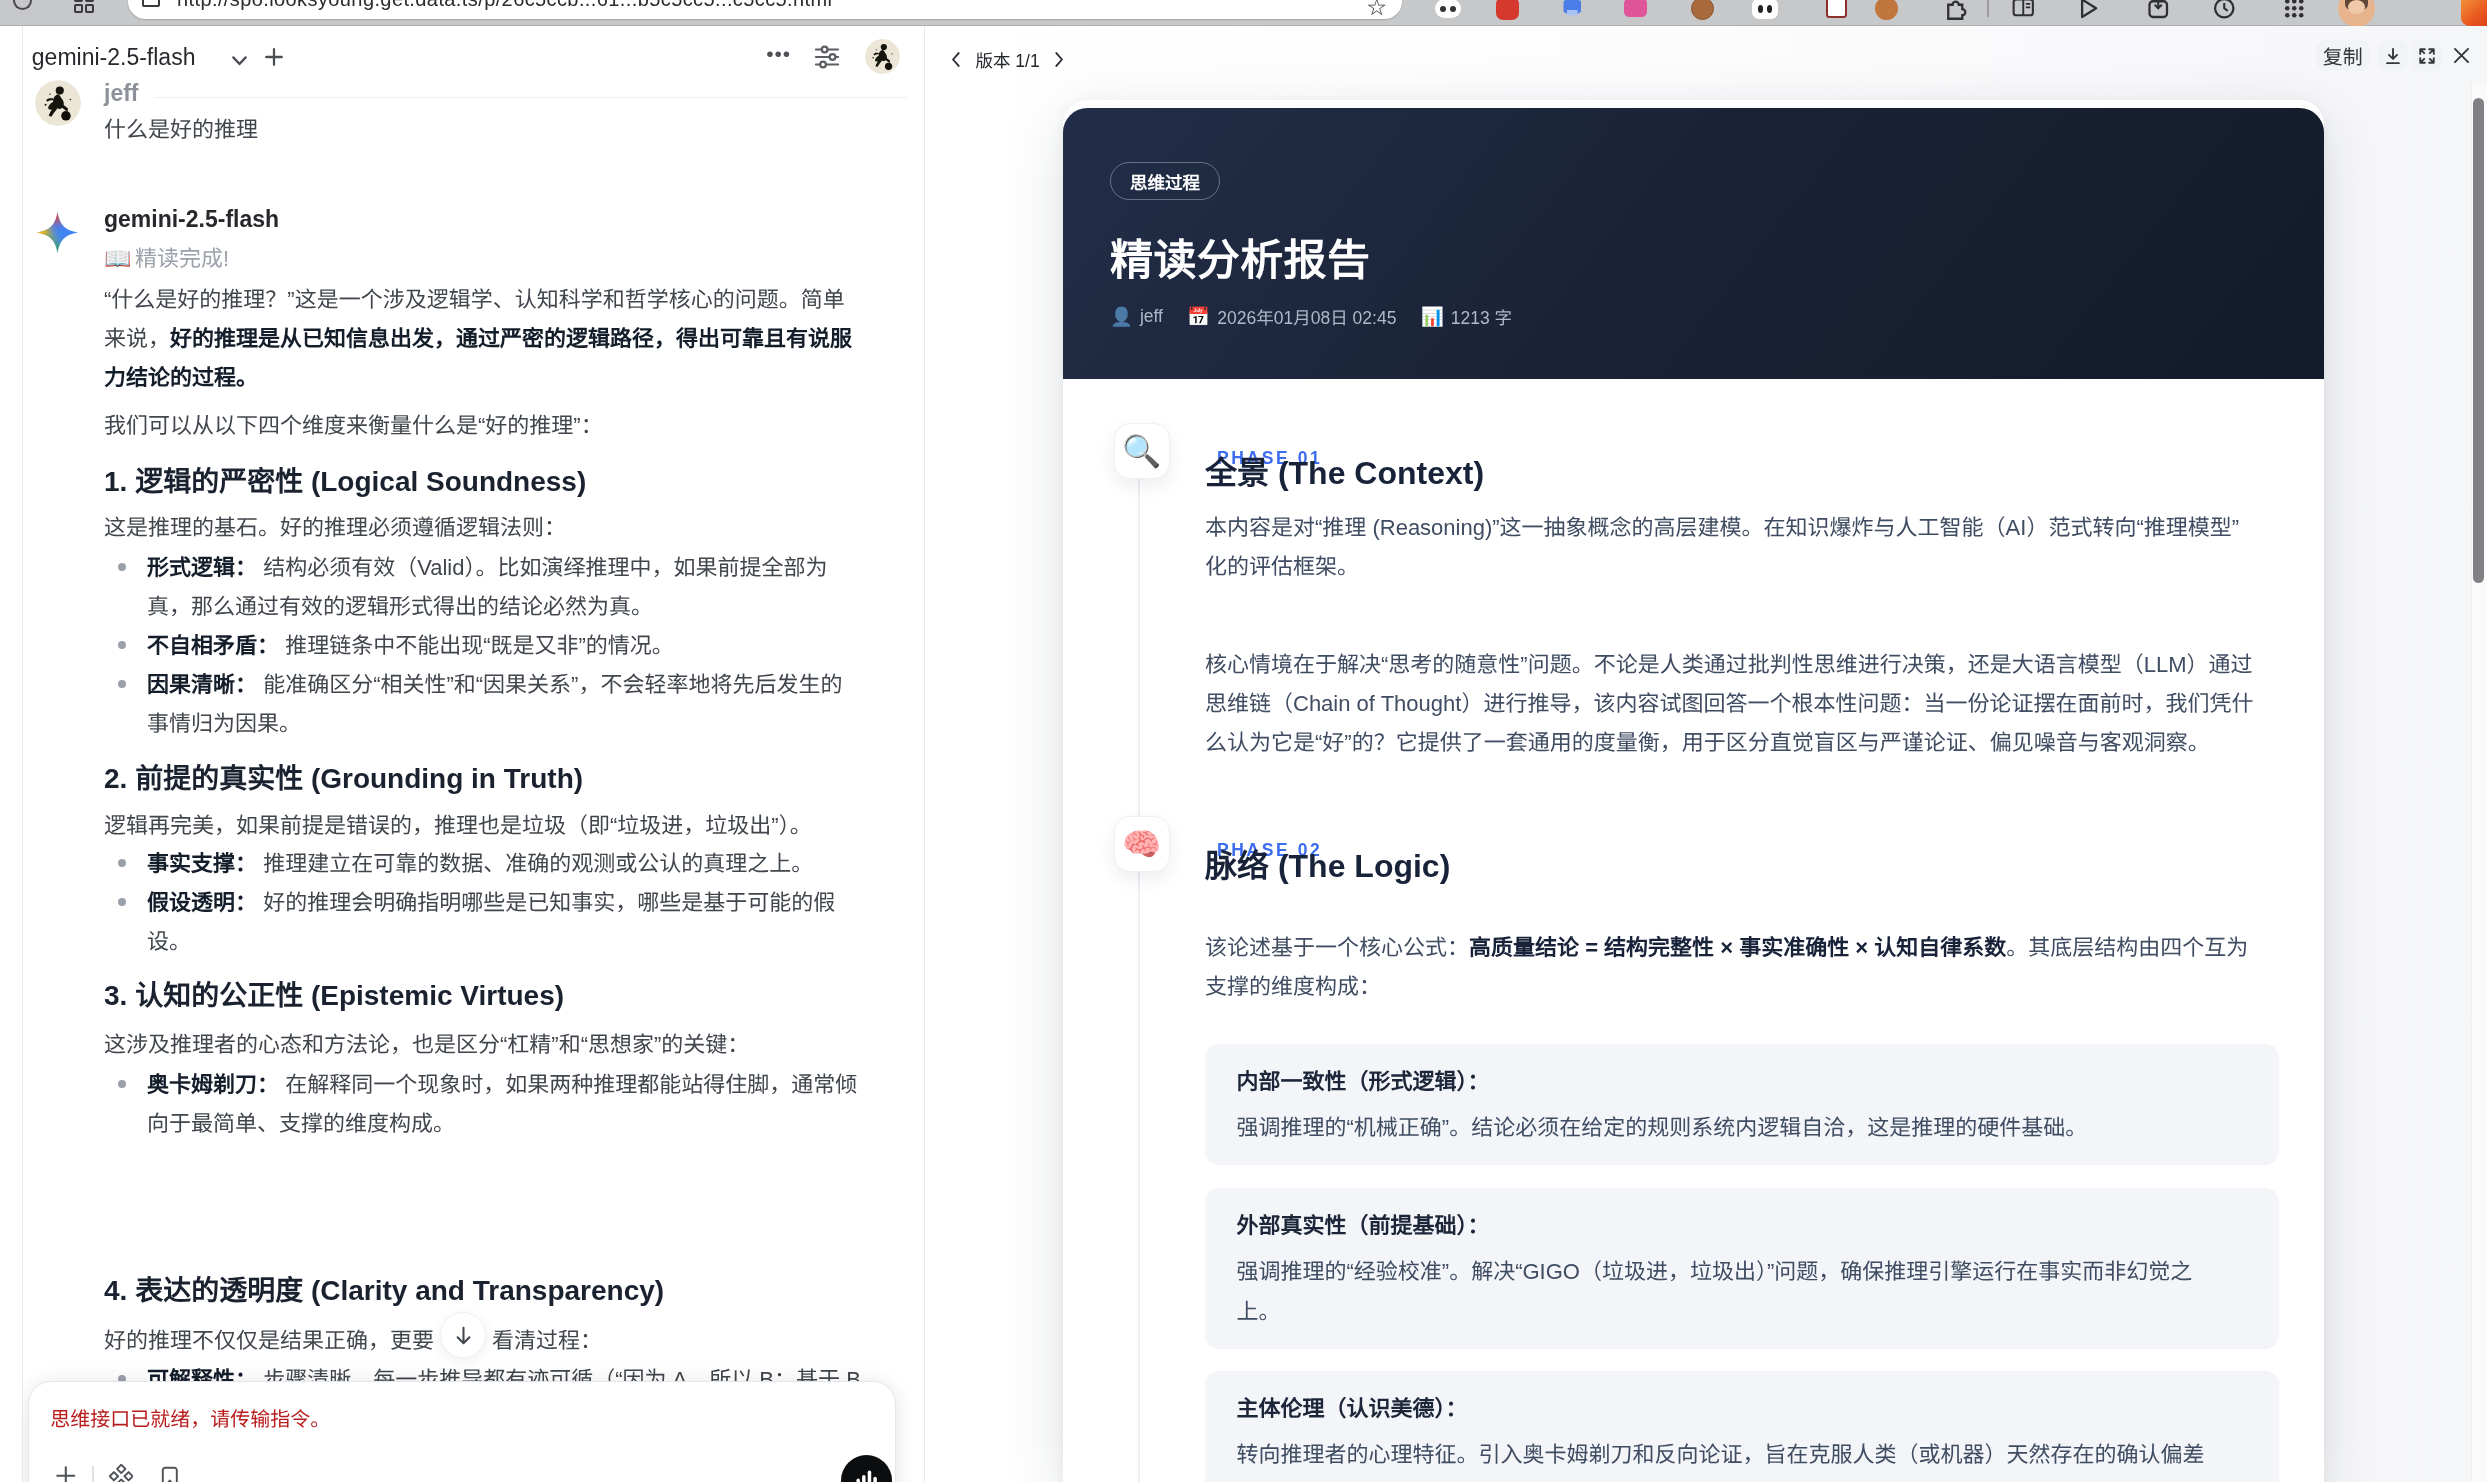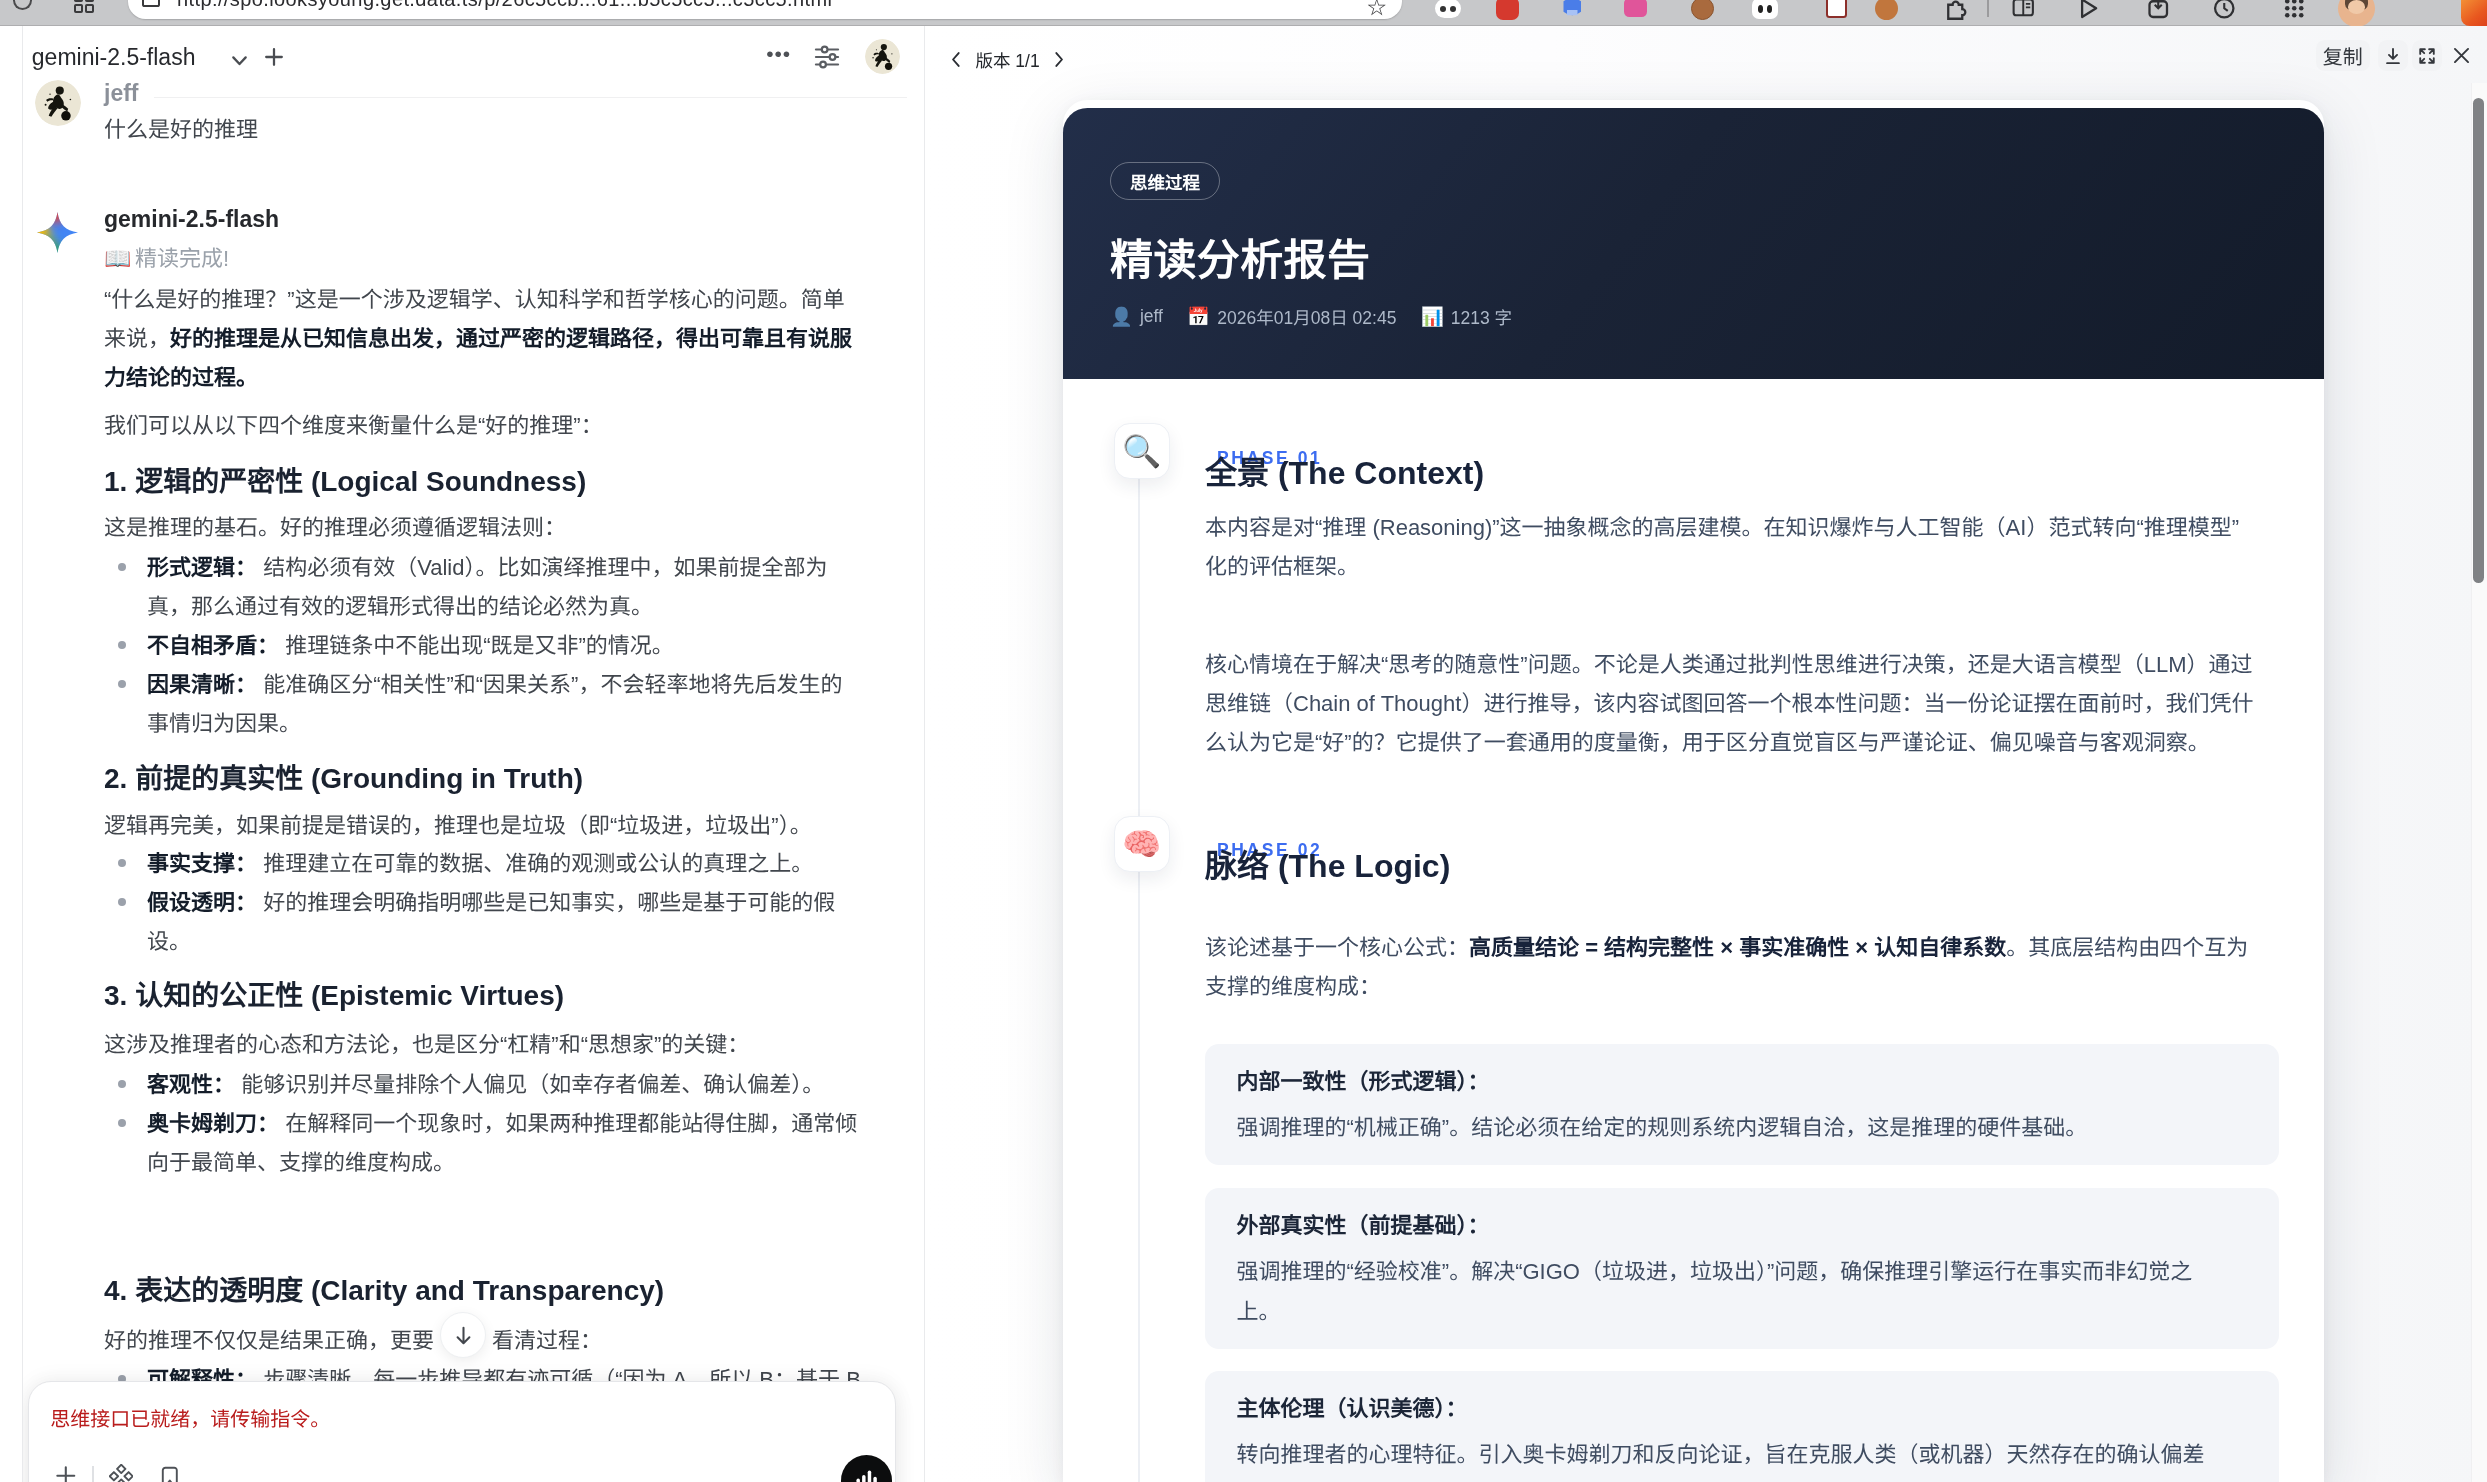--- a/index.html
+++ b/index.html
@@ -301,24 +301,20 @@
               <span class="dot"></span>
               <div class="line "><b>假设透明：</b>  好的推理会明确指明哪些是已知事实，哪些是基于可能的假</div>
               <div class="line ">设。</div>
             </div>
           </div>
           <div class="ch3" style="top:952px">3. 认知的公正性 (Epistemic Virtues)</div>
           <div class="chat-body cp" style="top:999px">
             <div class="line ">这涉及推理者的心态和方法论，也是区分“杠精”和“思想家”的关键：</div>
           </div>
           <div class="chat-body cul" style="top:1039px">
-            <div class="li">
-              <span class="dot"></span>
-              <div class="line "><b>客观性：</b>  能够识别并尽量排除个人偏见（如幸存者偏差、确认偏差）。</div>
-            </div>
             <div class="li">
               <span class="dot"></span>
               <div class="line "><b>奥卡姆剃刀：</b>  在解释同一个现象时，如果两种推理都能站得住脚，通常倾</div>
               <div class="line ">向于最简单、支撑的维度构成。</div>
             </div>
           </div>
           <div class="ch3" style="top:1247px">4. 表达的透明度 (Clarity and Transparency)</div>
           <div class="chat-body cp" style="top:1295px">
             <div class="line ">好的推理不仅仅是结果正确，更要<span style="margin-left:58px">看清过程：</span></div>
           </div>

